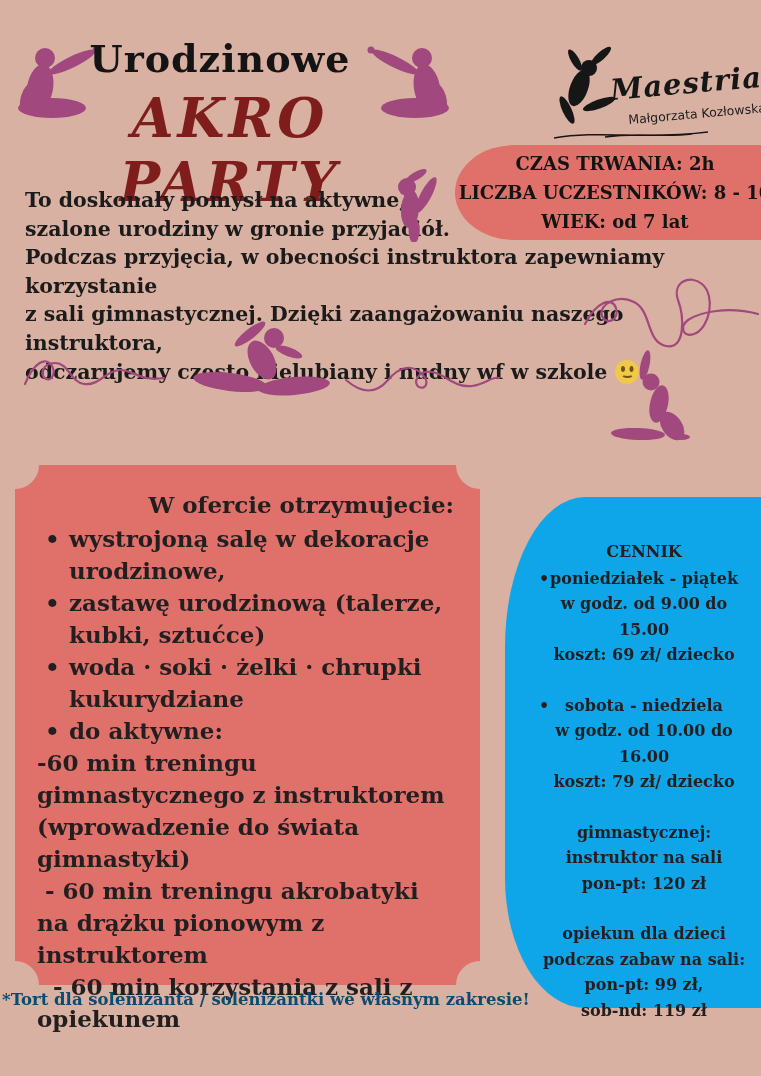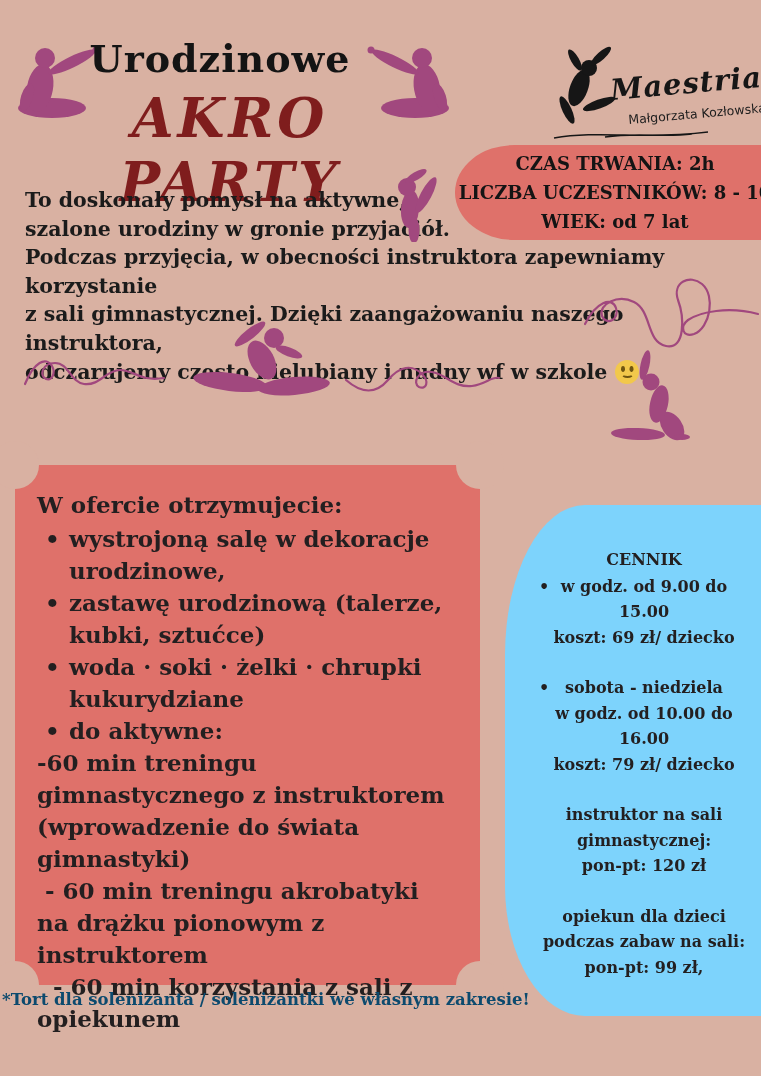--- a/index.html
+++ b/index.html
@@ -46,30 +46,30 @@
   .smiley::after{content:"";position:absolute;left:5.5px;top:9px;width:13px;height:9px;box-sizing:border-box;
     border:2px solid transparent;border-bottom:2.2px solid #6f5511;border-radius:50%;}
   
   .offer-panel{
     left:15px;top:465px;width:465px;height:520px;background:#df716a;
   }
   .notch{position:absolute;width:48px;height:48px;border-radius:50%;background:#d9b1a2;}
   .notch.tl{left:-24px;top:-24px;} .notch.tr{right:-24px;top:-24px;}
   .notch.bl{left:-24px;bottom:-24px;} .notch.br{right:-24px;bottom:-24px;}
   .offer-inner{position:absolute;left:22px;right:26px;top:24px;font-weight:bold;font-size:23px;line-height:32px;color:#231f20;}
-  .offer-head{text-align:left;margin-bottom:2px;}
+  .offer-head{text-align:right;margin-bottom:2px;}
   .offer-li{display:flex;}
   .offer-li::before{content:"•";flex:0 0 24px;padding-left:8px;}
   .offer-op{white-space:pre-wrap;}
   
   .price-panel{
-    left:505px;top:497px;width:256px;height:511px;background:#7dd3fc;
+    left:505px;top:497px;width:256px;height:511px;background:#0ea5e9;
     border-top-left-radius:80px 150px;border-bottom-left-radius:80px 130px;
     box-sizing:border-box;padding:42px 8px 0 30px;
-    text-align:center;font-weight:bold;font-size:16px;line-height:25.5px;color:#231f20;margin-top:8px;
+    text-align:center;font-weight:bold;font-size:16px;line-height:25.5px;color:#231f20;
   }
   .price-head{margin-bottom:1px;}
   .price-sec{position:relative;margin-bottom:25px;}
   .price-sec.with-bullet::before{content:"•";position:absolute;left:4px;top:0;}
   
   .footnote{left:2px;top:990px;width:560px;font-weight:bold;font-size:16.5px;color:#0c4a6e;}
 </style>
 </head>
 <body>
 
@@ -202,35 +202,37 @@
         </div>
       <div class="offer-op">-60 min treningu gimnastycznego z instruktorem (wprowadzenie do świata gimnastyki)</div>
       <div class="offer-op"> - 60 min treningu akrobatyki na drążku pionowym z instruktorem</div>
       <div class="offer-op">  - 60 min korzystania z sali z opiekunem</div>
     </div>
   </div>
 
   <div class="abs price-panel">
     <div class="price-head">CENNIK</div>
     <div class="price-sec with-bullet">
+      <div>poniedziałek - piątek</div>
       <div>w godz. od 9.00 do 15.00</div>
       <div>koszt: 69 zł/ dziecko</div>
     </div>
     <div class="price-sec with-bullet">
       <div>sobota - niedziela</div>
       <div>w godz. od 10.00 do 16.00</div>
       <div>koszt: 79 zł/ dziecko</div>
     </div>
     <div class="price-sec">
+      <div>gimnastycznej:</div>
       <div>instruktor na sali</div>
-      <div>gimnastycznej:</div>
       <div>pon-pt: 120 zł</div>
     </div>
     <div class="price-sec">
       <div>opiekun dla dzieci</div>
       <div>podczas zabaw na sali:</div>
       <div>pon-pt: 99 zł,</div>
+      <div>sob-nd: 119 zł</div>
     </div>
   </div>
 
   <div class="abs footnote">*Tort dla solenizanta / solenizantki we własnym zakresie!</div>
 
 </div>
 
 </body></html>

